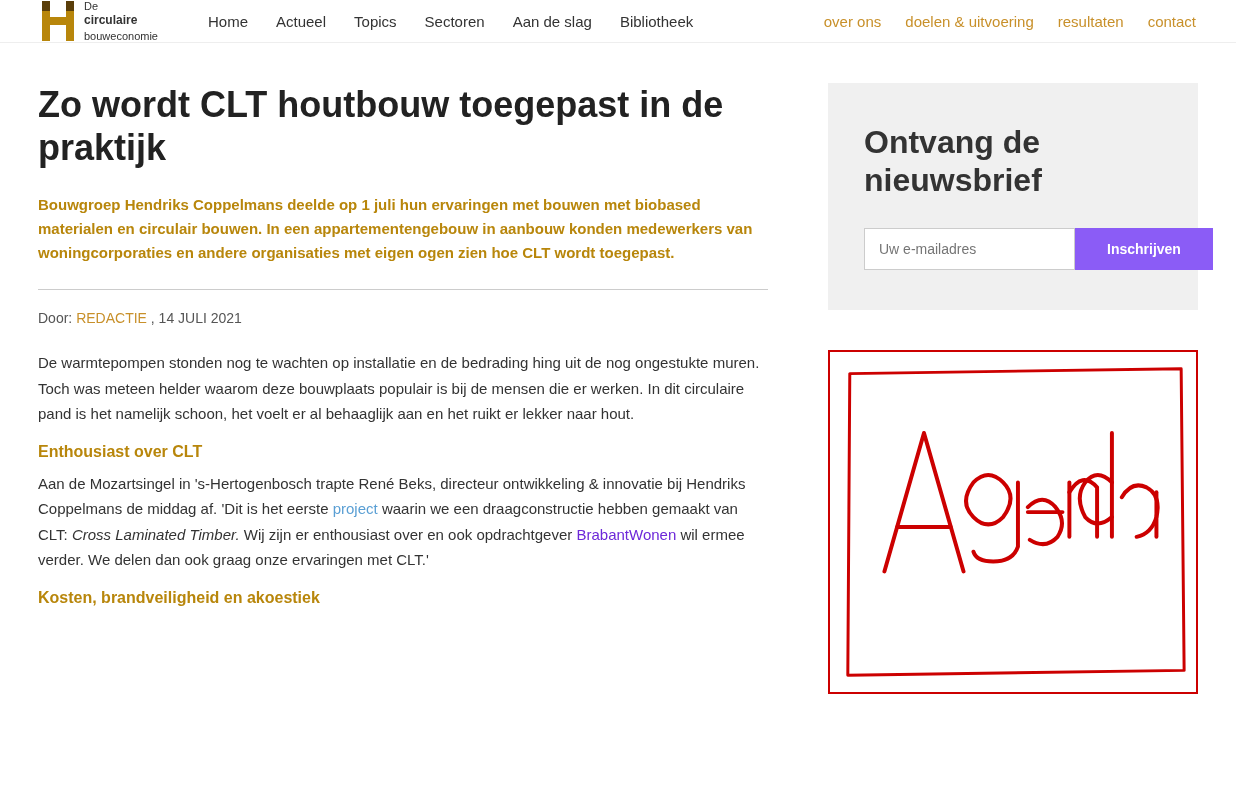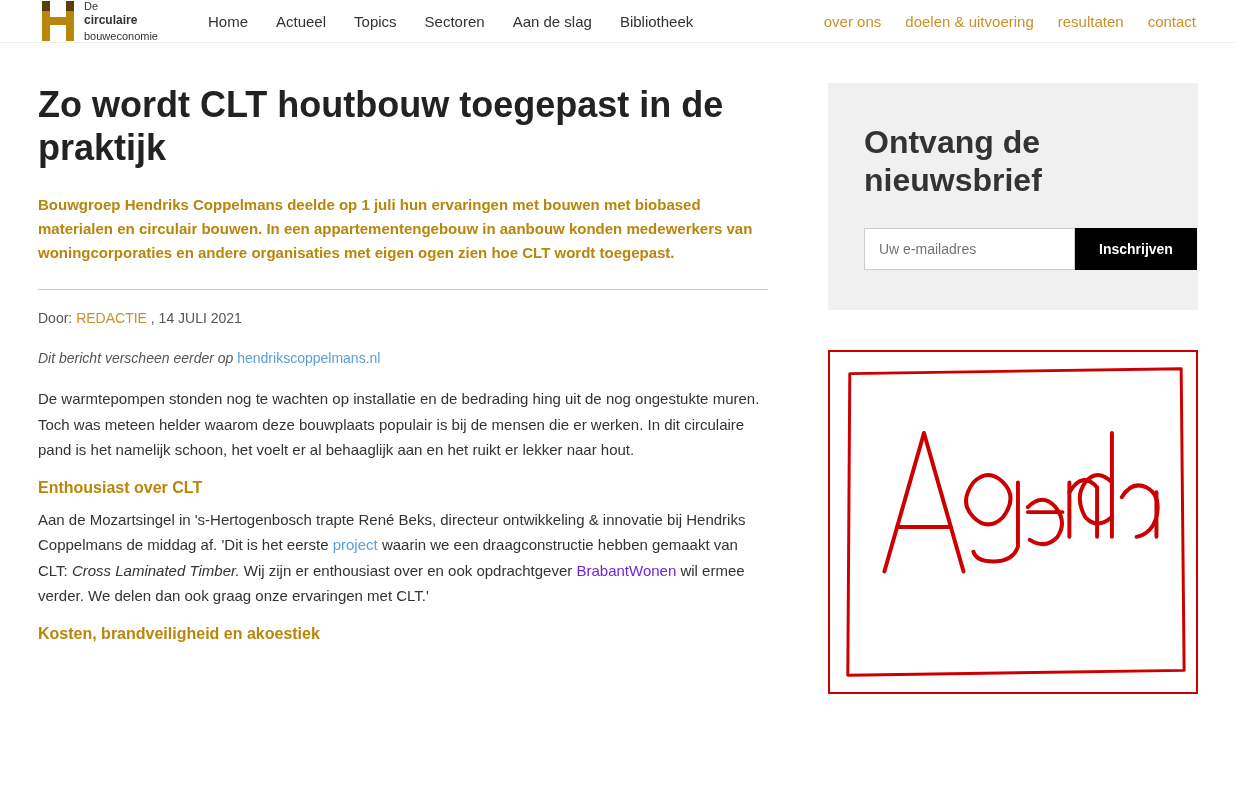--- a/index.html
+++ b/index.html
@@ -159,24 +159,24 @@
     .newsletter-form input[type="email"] {
       flex: 1;
       padding: 12px 14px;
       border: 1px solid #ccc;
       font-size: 14px;
       color: #999;
       outline: none;
       background: #fff;
     }
     .newsletter-form button {
-      background: #000000;
+      background: #8b5cf6;
       color: #fff;
       border: none;
-      padding: 12px 24px;
+      padding: 12px 32px;
       font-size: 14px;
       font-weight: 600;
       cursor: pointer;
       white-space: nowrap;
       text-align: right;
     }
 
     
     .agenda-box {
       border: 2px solid #cc0000;
@@ -238,24 +238,20 @@
     <p class="article-intro">Bouwgroep Hendriks Coppelmans deelde op 1 juli hun ervaringen met bouwen met biobased materialen en circulair bouwen. In een appartementengebouw in aanbouw konden medewerkers van woningcorporaties en andere organisaties met eigen ogen zien hoe CLT wordt toegepast.</p>
 
     <hr class="divider">
 
     <div class="article-meta">
       <span>Door:</span>
       <a href="#">REDACTIE</a>
       <span>, 14 JULI 2021</span>
     </div>
 
-    <p class="article-prior-source">
-      <span>Dit bericht verscheen eerder op</span>
-      <a href="#">hendrikscoppelmans.nl</a>
-    </p>
 
     <div class="article-body">
       <p>De warmtepompen stonden nog te wachten op installatie en de bedrading hing uit de nog ongestukte muren. Toch was meteen helder waarom deze bouwplaats populair is bij de mensen die er werken. In dit circulaire pand is het namelijk schoon, het voelt er al behaaglijk aan en het ruikt er lekker naar hout.</p>
 
       <h2>Enthousiast over CLT</h2>
 
       <p>
         <span>Aan de Mozartsingel in 's-Hertogenbosch trapte René Beks, directeur ontwikkeling &amp; innovatie bij Hendriks Coppelmans de middag af. 'Dit is het eerste</span>
         <a href="#">project</a>
         <span>waarin we een draagconstructie hebben gemaakt van CLT:</span>

